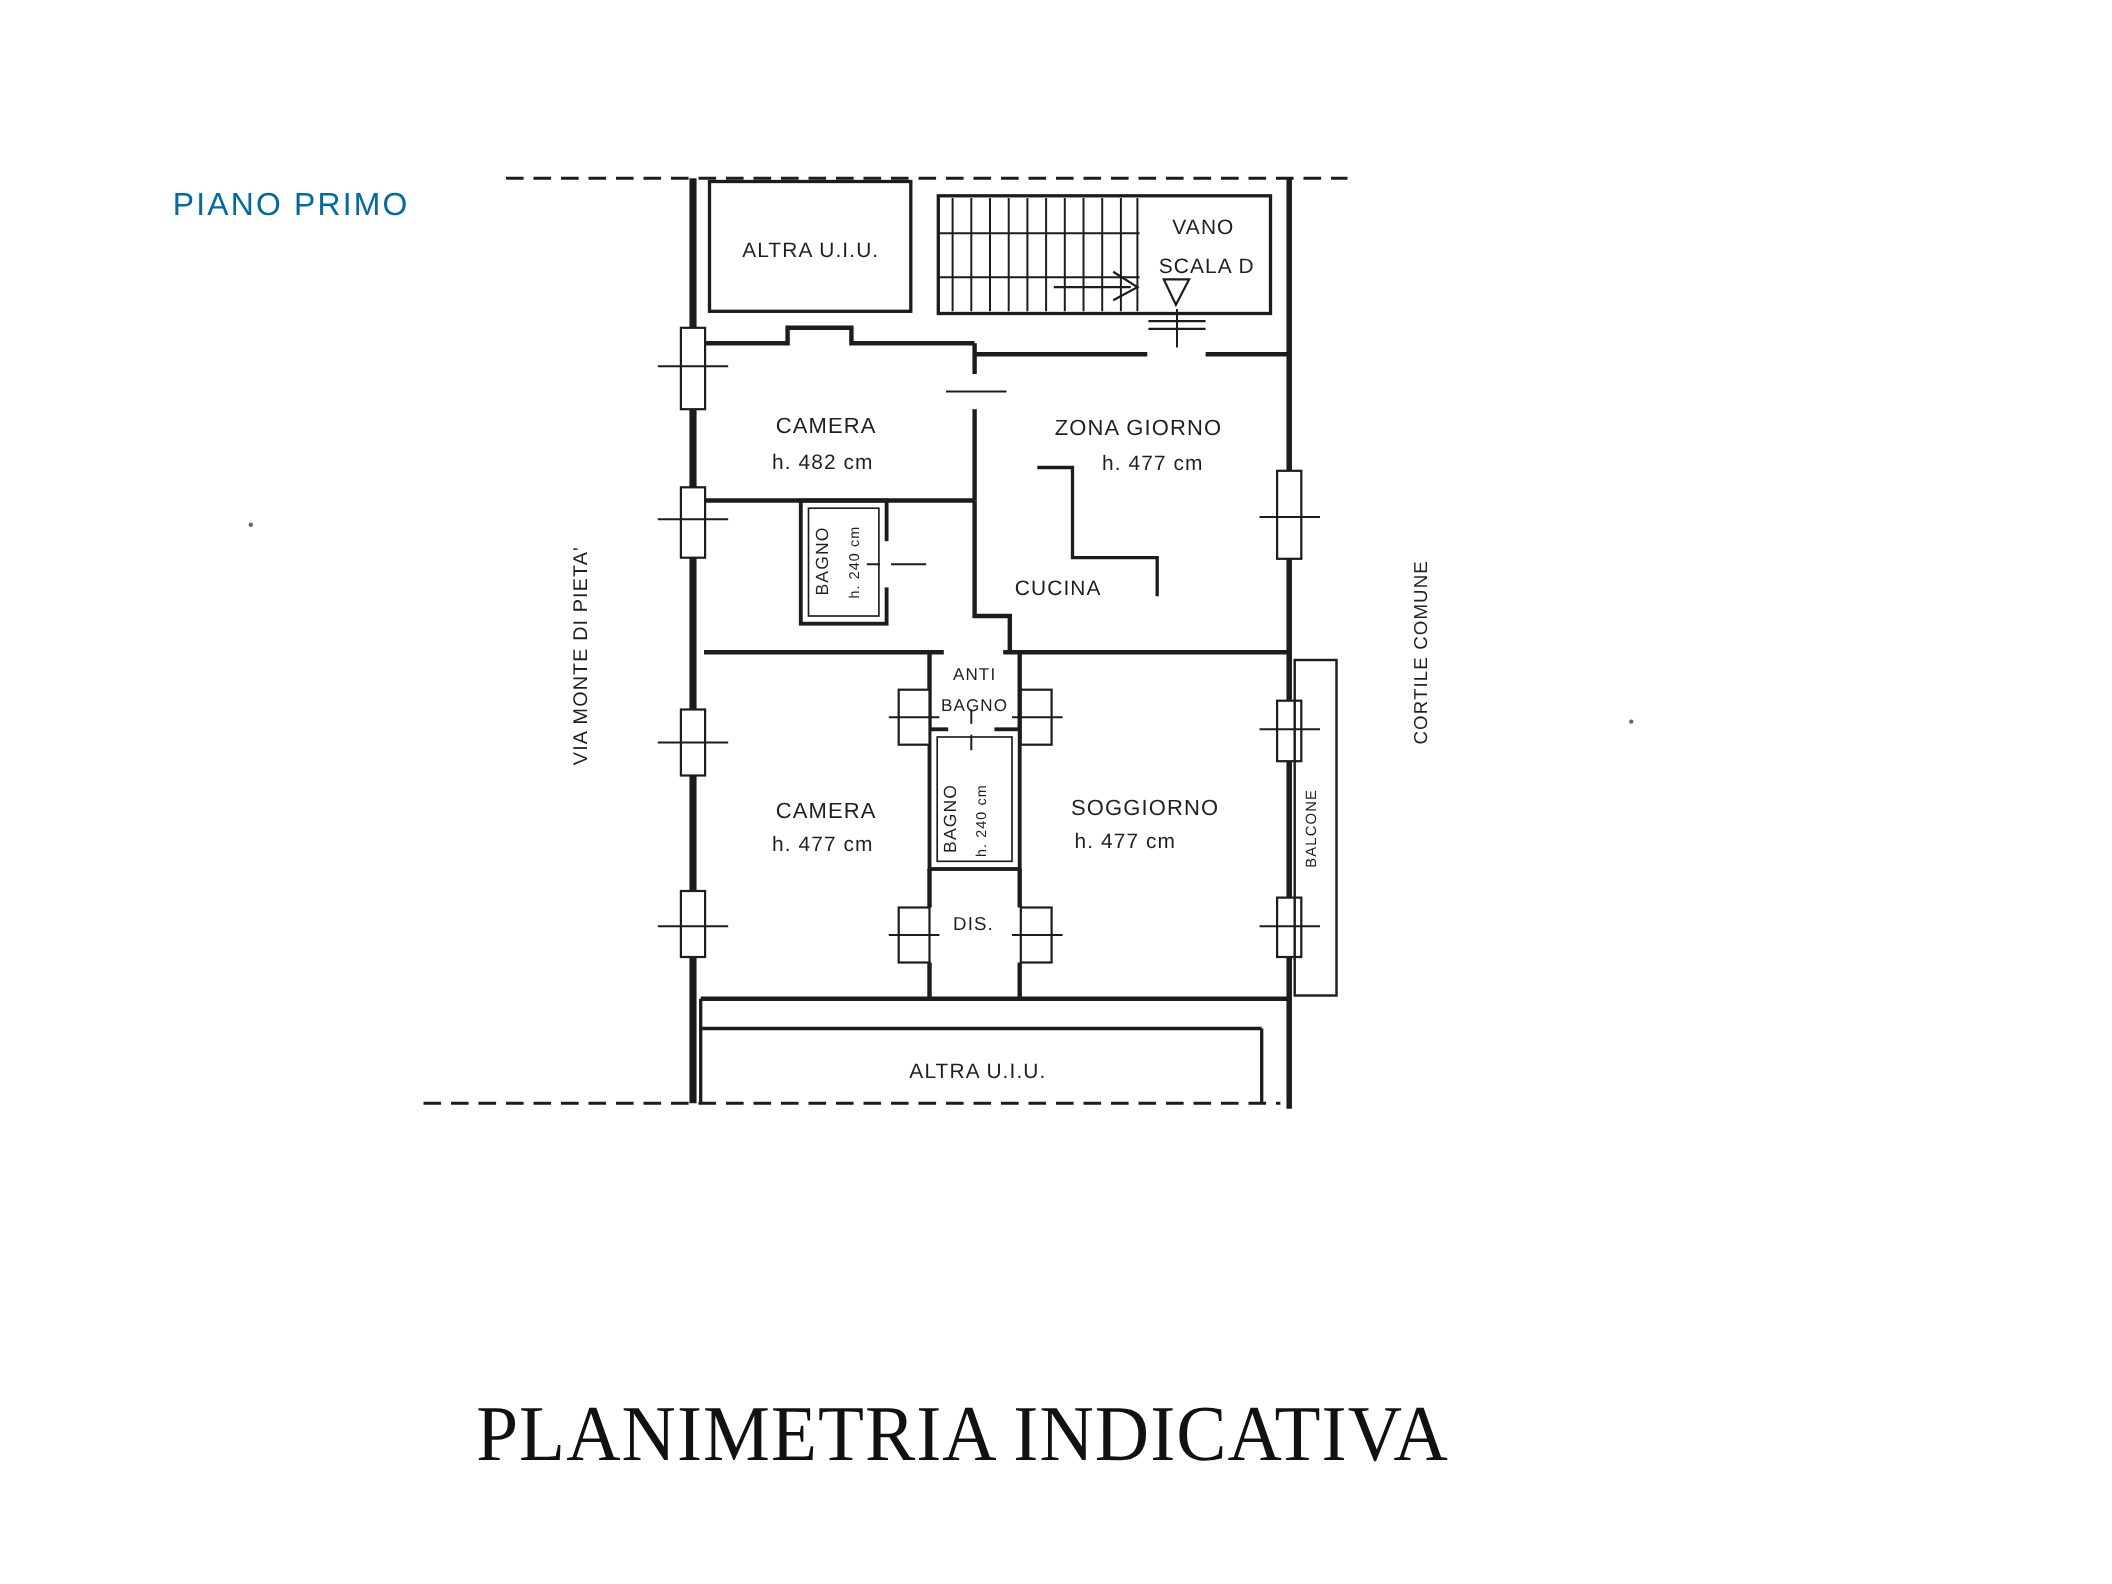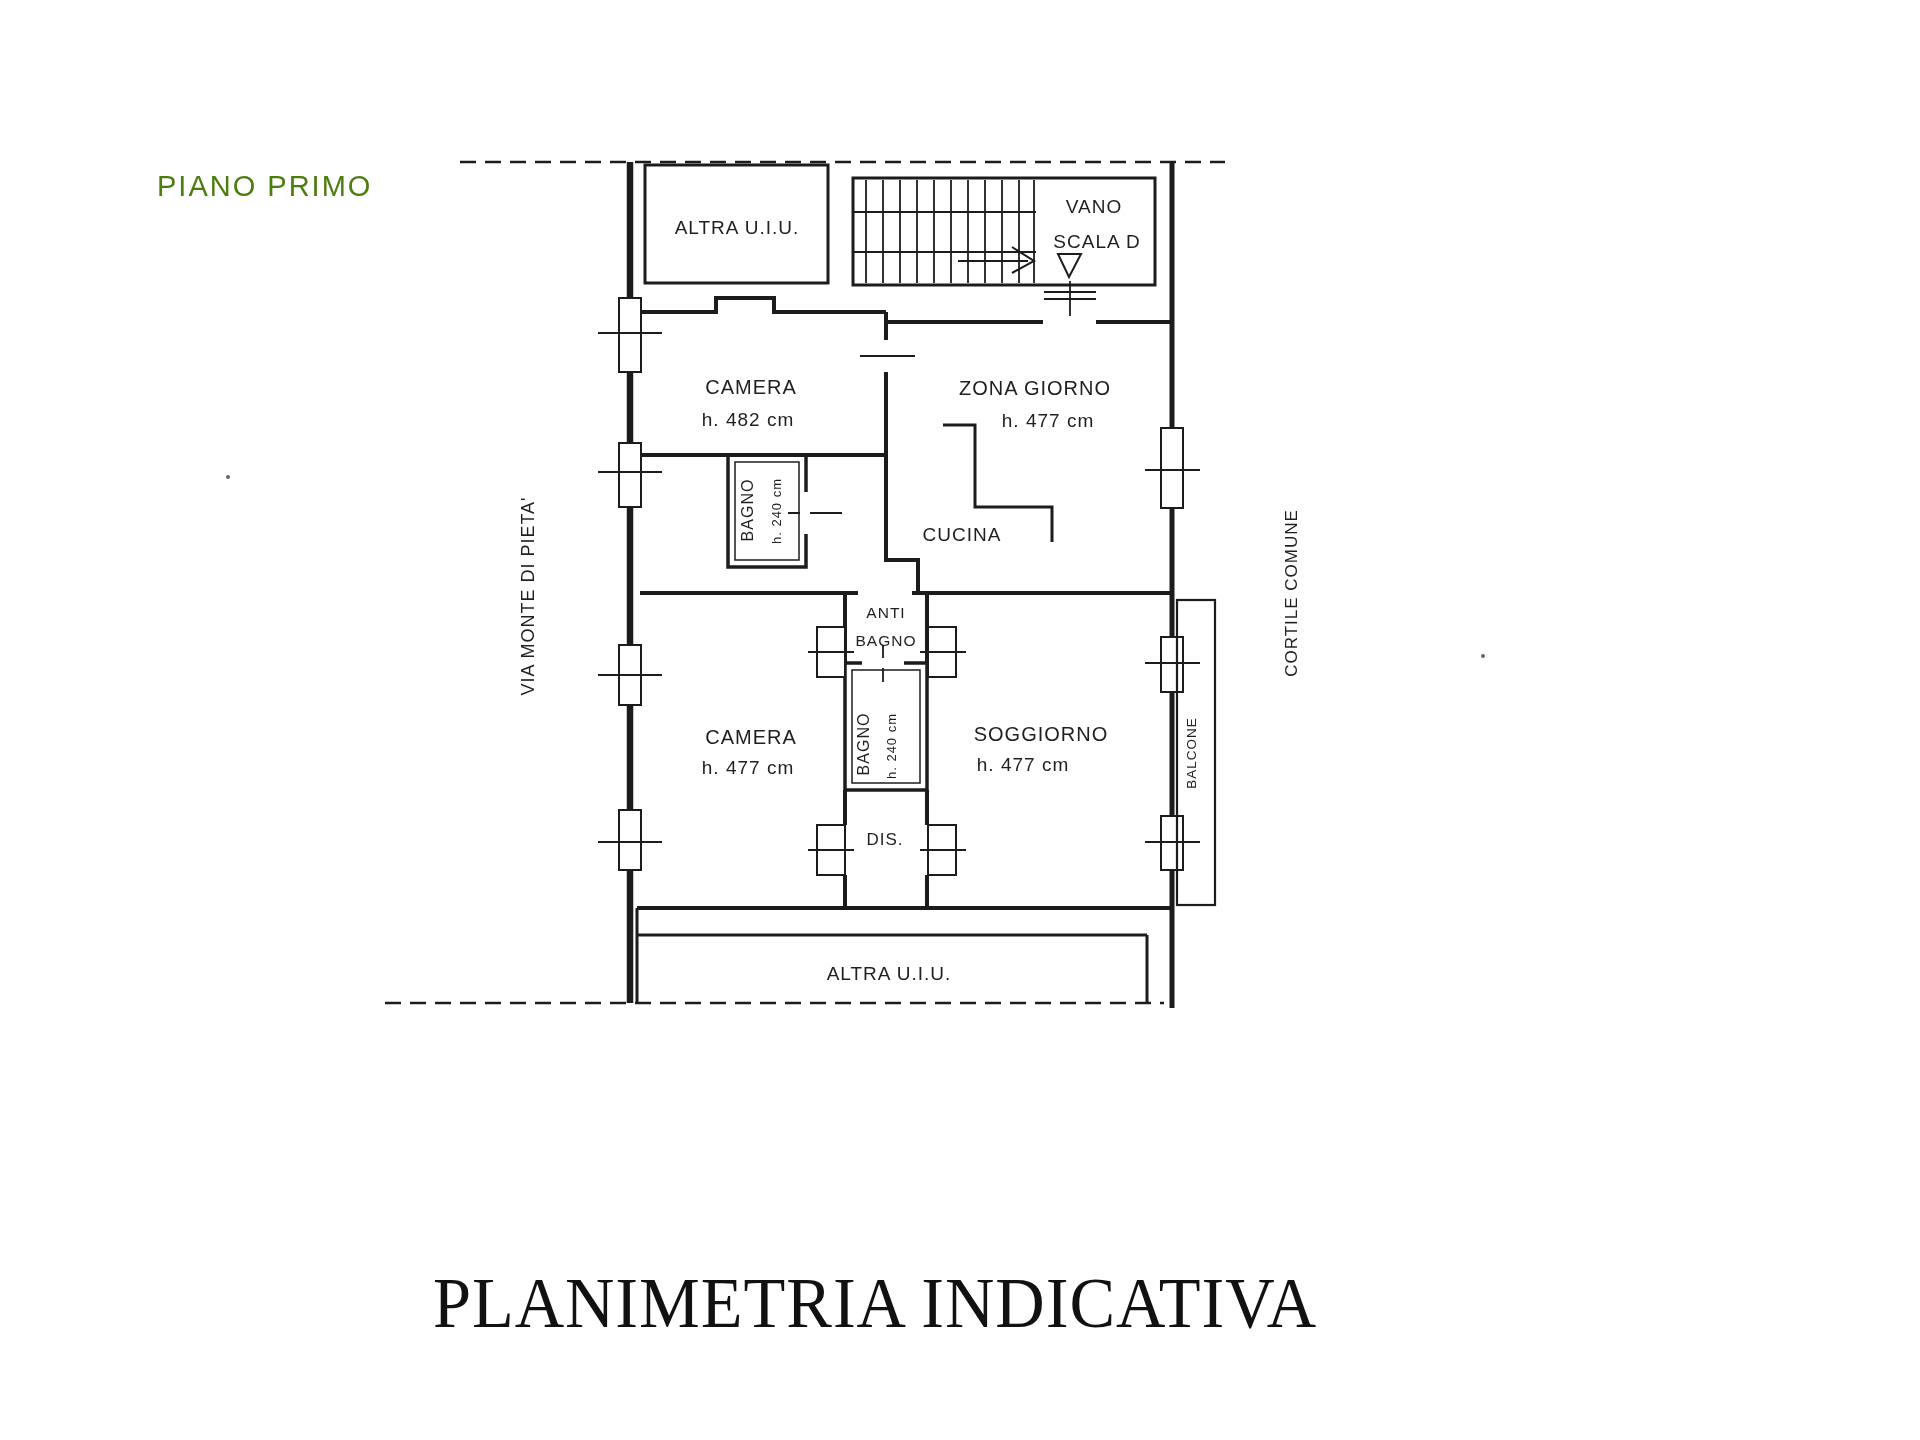--- a/index.html
+++ b/index.html
@@ -8,21 +8,21 @@
     width:1920px;height:1440px;
     background:#ffffff;
     font-family:"Liberation Sans",sans-serif;
     overflow:hidden;
   }
   .floor-label{
     position:absolute;
     left:157px;top:170px;
     font-size:29px;
     letter-spacing:2px;
-    color:#4d7c0f;
+    color:#0369a1;
   }
   .plan-svg{position:absolute;left:0;top:0;}
   .caption{
     position:absolute;
     left:875px;top:1262px;
     transform:translateX(-50%) scaleX(0.95);
     transform-origin:center top;
     font-family:"Liberation Serif",serif;
     font-size:72px;
     letter-spacing:1px;

